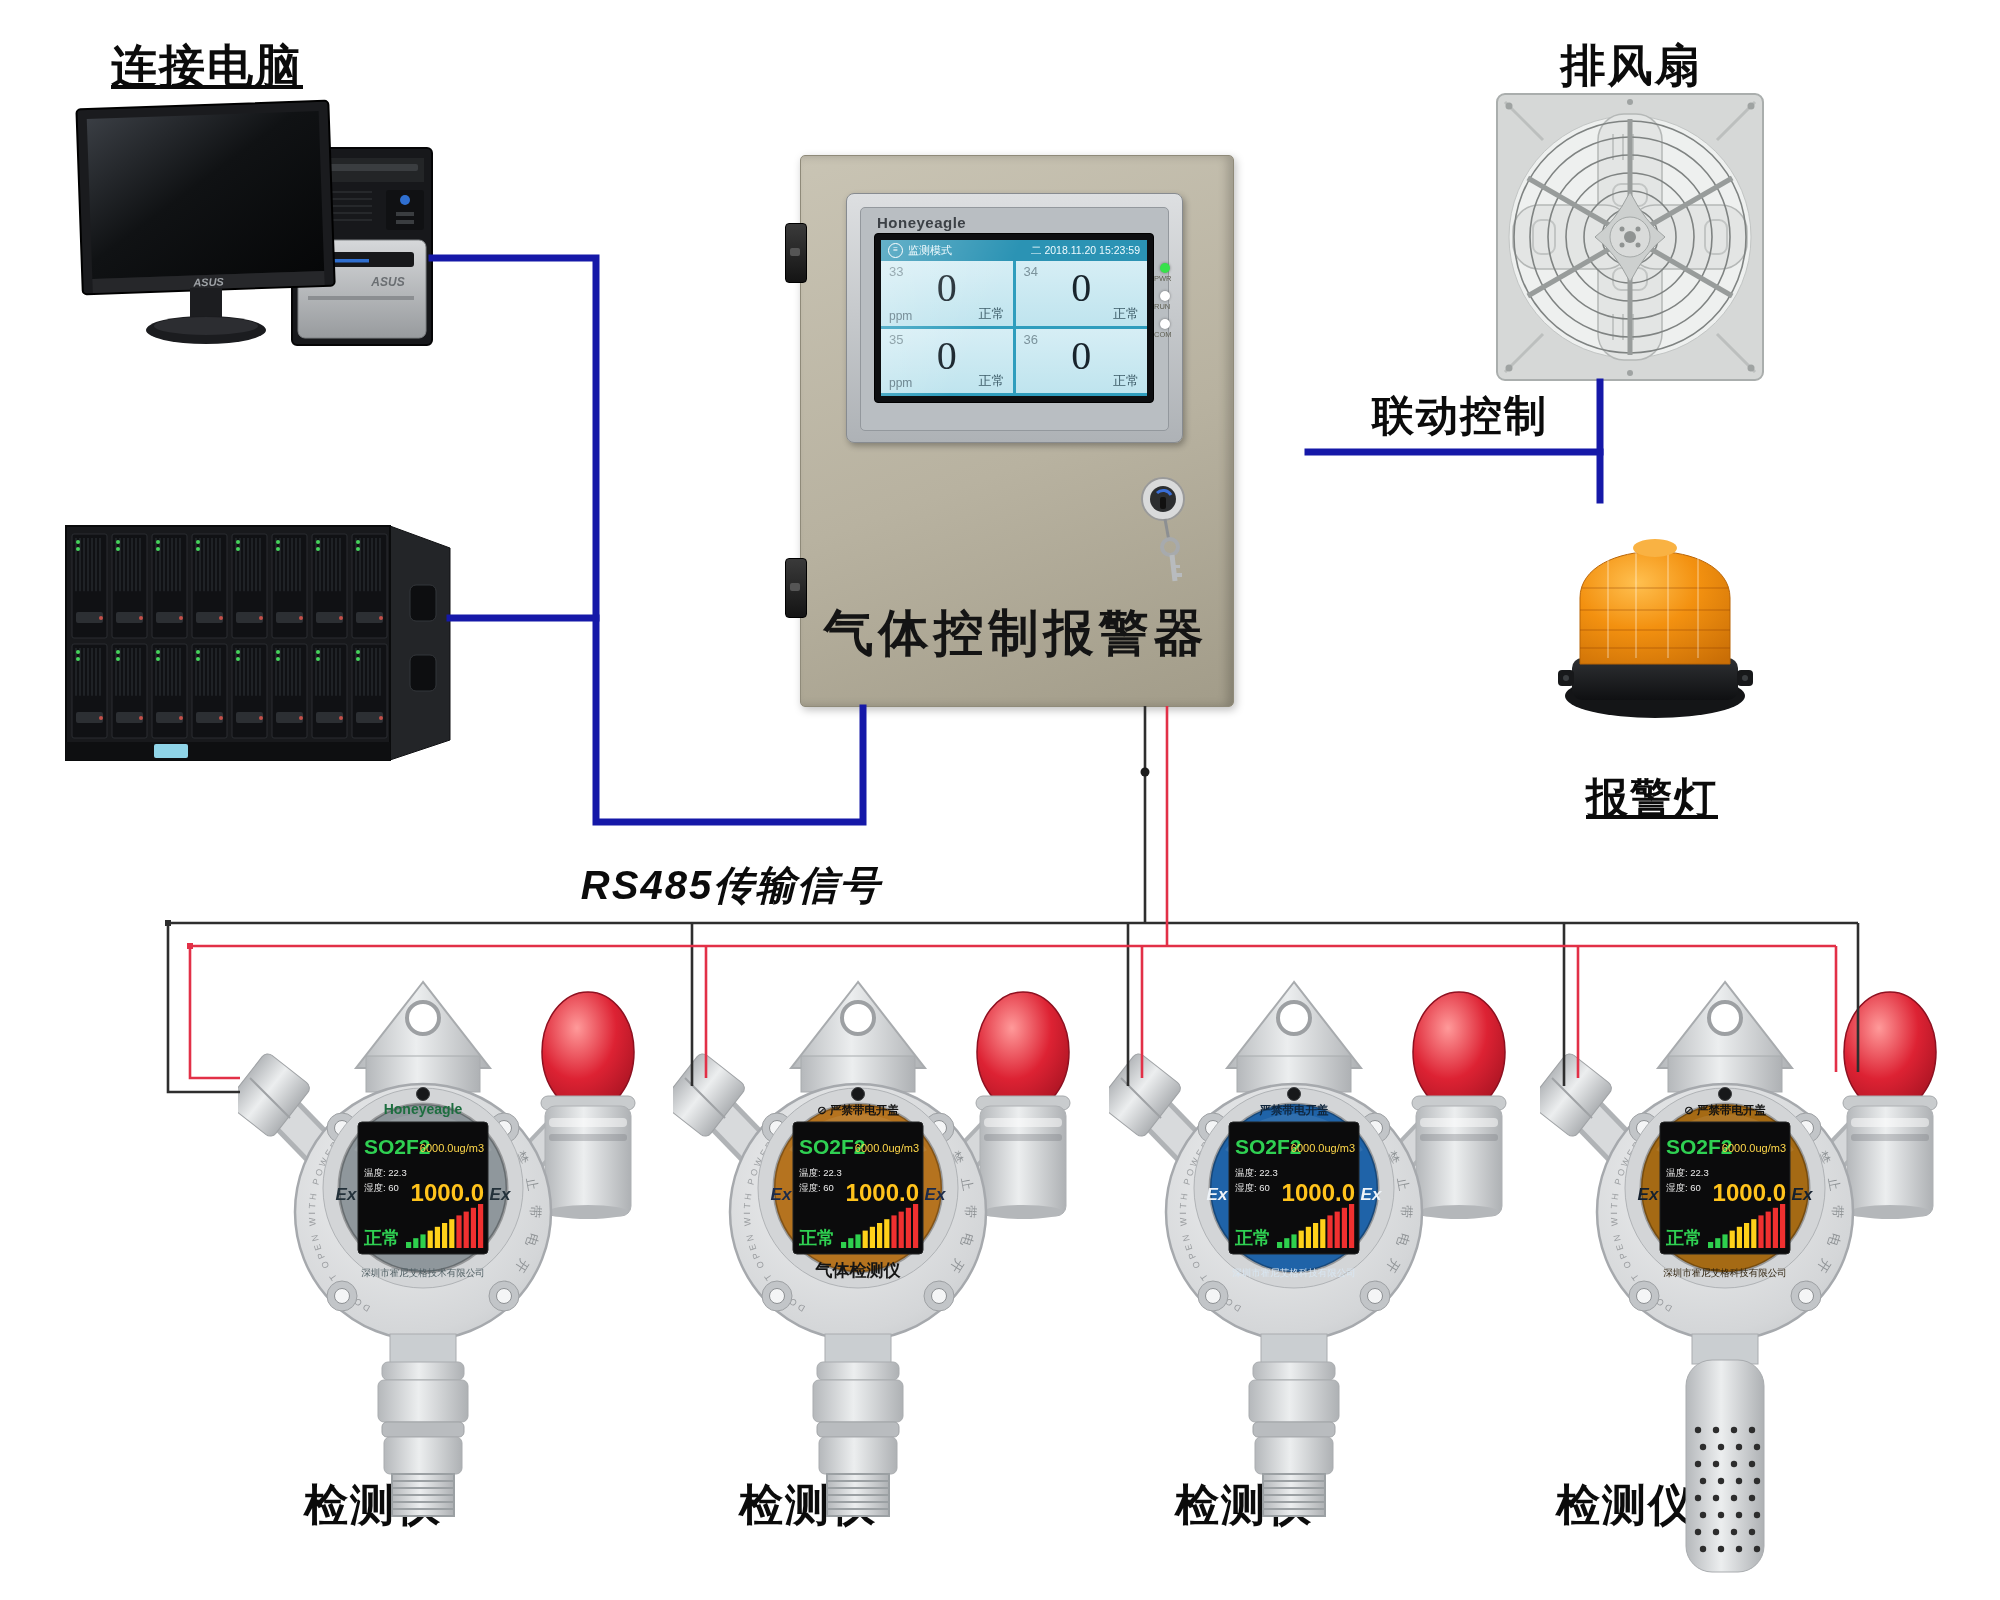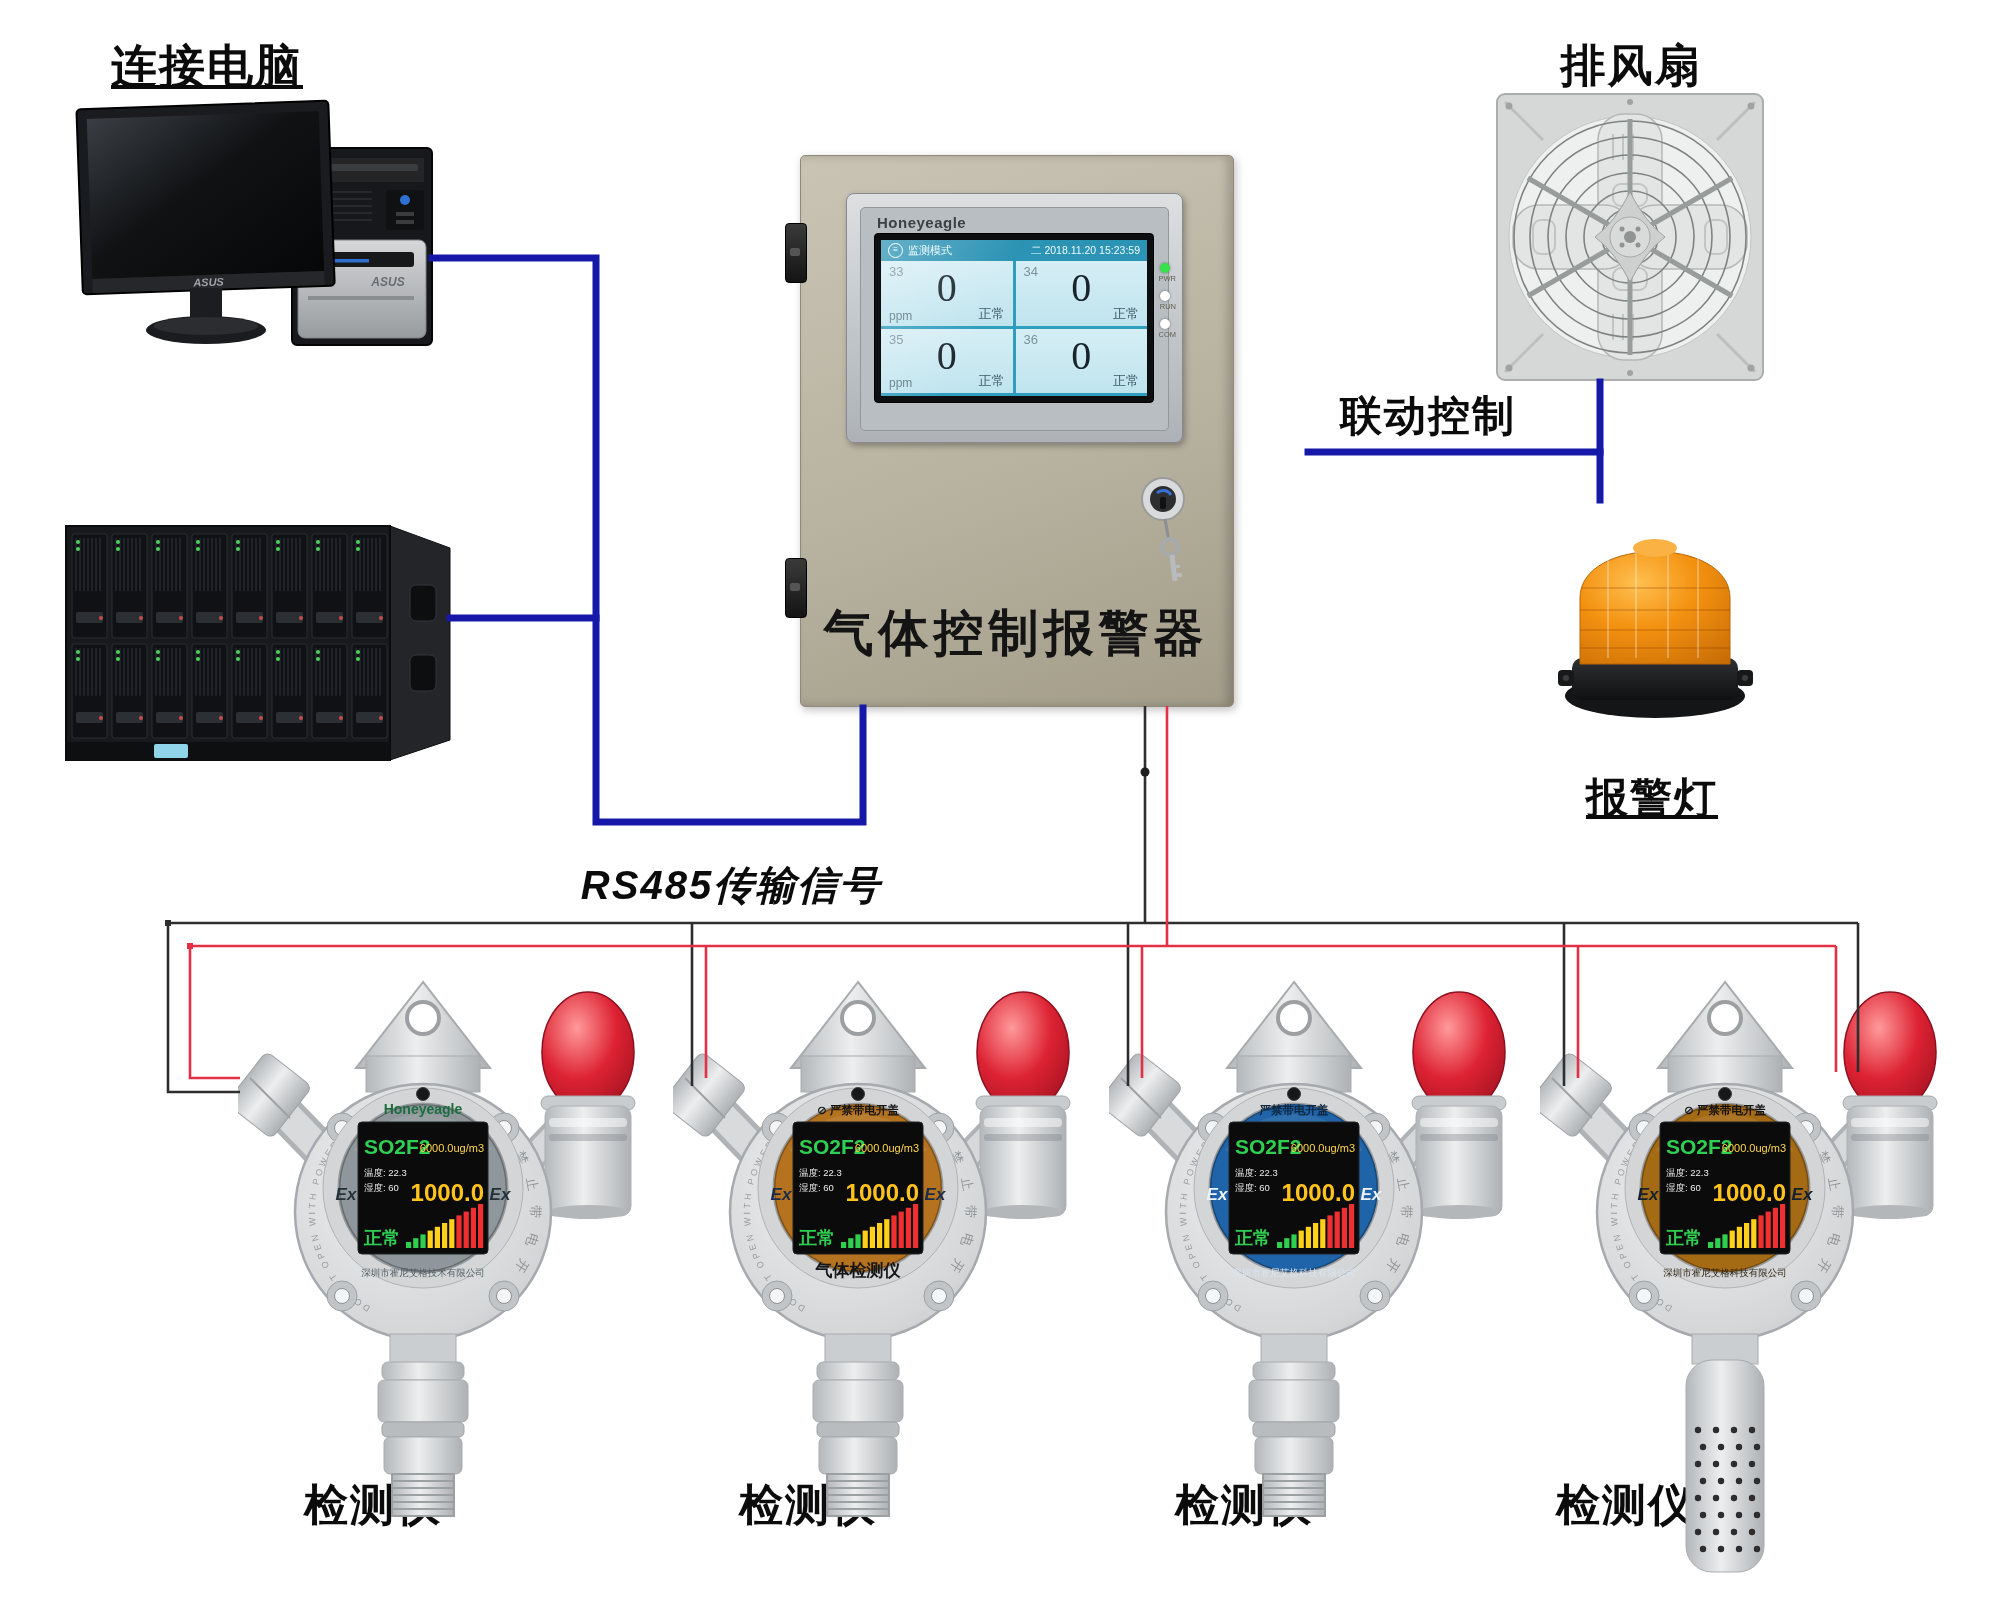--- a/index.html
+++ b/index.html
@@ -27,37 +27,37 @@
   .hmi-top .d{color:#eefafe;font-size:10.5px;}
   .hmi-grid{display:grid;grid-template-columns:1fr 1fr;grid-template-rows:1fr 1fr;gap:3px;height:132px;background:#2f9dbd;}
   .cell{position:relative;background:linear-gradient(180deg,#d6eef5,#bfe4ee);}
   .cell .id{position:absolute;top:3px;left:8px;font-size:13px;color:#7b939c;}
   .cell .val{text-align:center;margin-top:7px;font-family:"Liberation Serif","DejaVu Serif",serif;font-size:40px;color:#18242c;line-height:1;}
   .cell .unit{position:absolute;bottom:3px;left:8px;font-size:12px;color:#5d7884;}
   .cell .st{position:absolute;bottom:3px;right:8px;font-size:13px;color:#3e5d69;}
   .sheen{left:6px;top:6px;width:266px;height:156px;pointer-events:none;
          background:linear-gradient(115deg,rgba(255,255,255,.28),rgba(255,255,255,0) 42%);}
   .ledcol{left:293px;top:55px;width:22px;}
-  .led{margin-bottom:8px;text-align:right;}
+  .led{margin-bottom:8px;text-align:left;}
   .led .dot{width:10px;height:10px;border-radius:50%;margin:0 auto;box-shadow:0 0 3px rgba(0,0,0,.4);}
   .led .nm{font-size:7.5px;color:#5f5f52;margin-top:1px;}
   .panel-title{left:1016px;top:600px;transform:translateX(-50%);font-size:50px;font-weight:900;color:#141414;letter-spacing:5px;white-space:nowrap;}
 
   svg text{font-family:"Liberation Sans","DejaVu Sans",sans-serif;}
   .wires{left:0;top:0;pointer-events:none;z-index:40;}
   .dev{z-index:10;}
 </style>
 </head>
 <body>
 
 <div class="canvas">
 
   <div class="lbl lbl-46" style="left:207px;top:36px;text-decoration:underline;">连接电脑</div>
   <div class="lbl lbl-45" style="left:1631px;top:36px;">排风扇</div>
-  <div class="lbl lbl-42" style="left:1428px;top:388px;">联动控制</div>
+  <div class="lbl lbl-42" style="left:1460px;top:388px;">联动控制</div>
   <div class="lbl lbl-42" style="left:1652px;top:770px;text-decoration:underline;">报警灯</div>
   <div class="lbl lbl-40" style="left:731px;top:858px;font-style:italic;">RS485传输信号</div>
   <div class="lbl lbl-44" style="left:373px;top:1476px;">检测仪</div>
   <div class="lbl lbl-44" style="left:808px;top:1476px;">检测仪</div>
   <div class="lbl lbl-44" style="left:1244px;top:1476px;">检测仪</div>
   <div class="lbl lbl-44" style="left:1625px;top:1476px;">检测仪</div>
 
   <svg class="abs dev" style="left:70px;top:90px;" width="380" height="265" viewBox="0 0 380 265">
     <defs>
       <linearGradient id="doorG" x1="0" y1="0" x2="0" y2="1">

